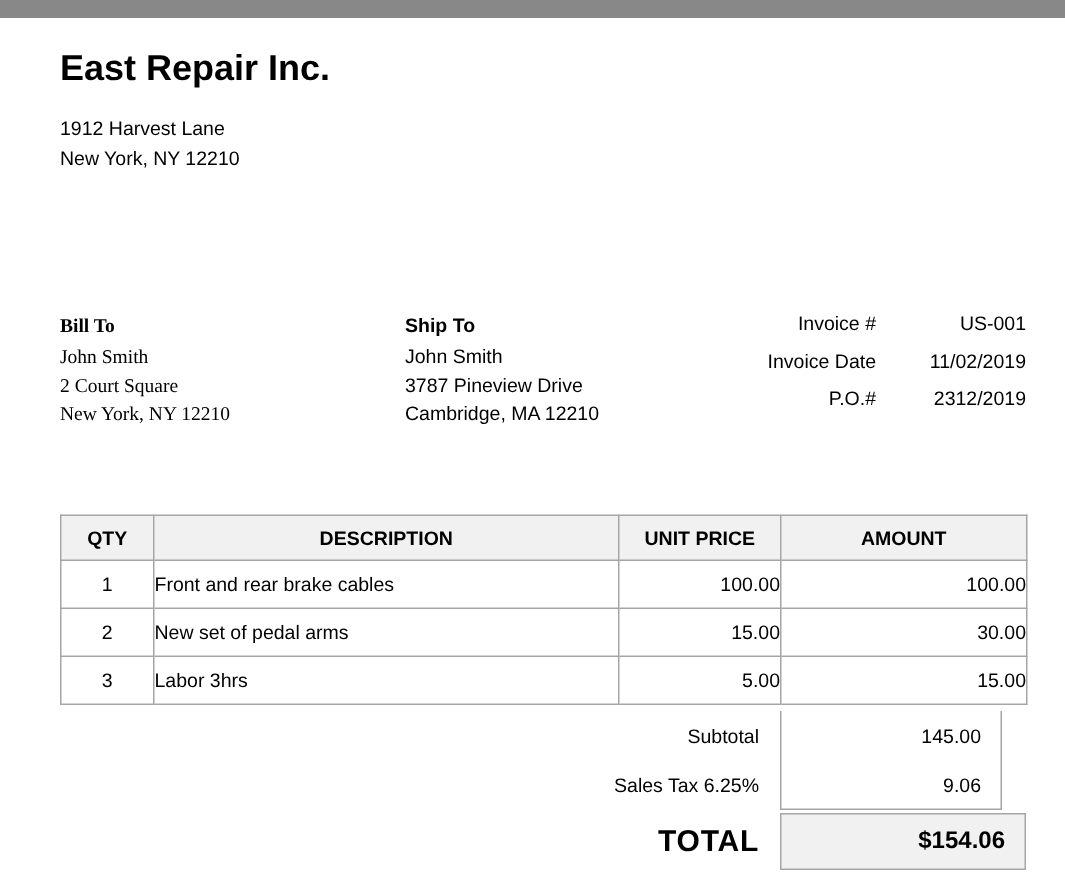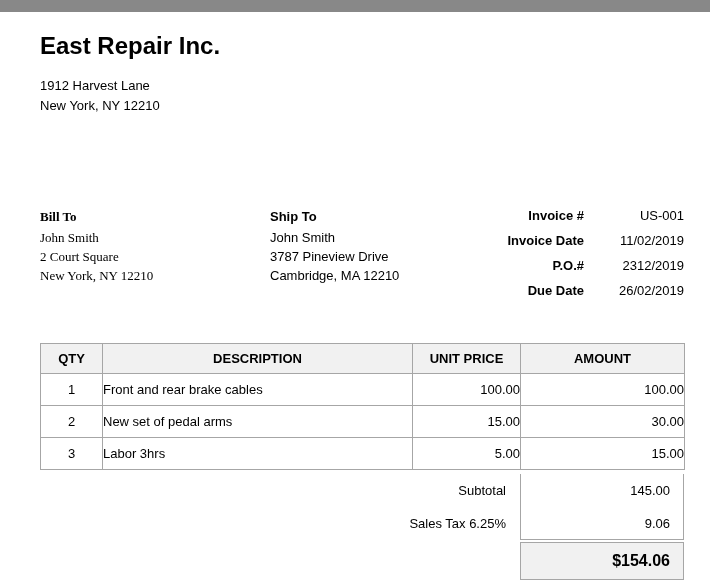--- a/index.html
+++ b/index.html
@@ -37,21 +37,21 @@
   .party.bill{left:40px;font-family:Liberation Serif, serif;}
   .party.ship{left:270px;}
   .party-label{font-weight:bold;margin-bottom:2px;}
   .meta{
     position:absolute;top:191px;right:26px;
   }
   .meta-row{
     display:flex;align-items:center;justify-content:flex-end;
     height:25px;font-size:13px;
   }
-  .meta-label{font-weight:bold;}
+  .meta-label{font-weight:normal;}
   .meta-value{width:100px;text-align:right;}
   table.items{
     position:absolute;left:40px;top:331px;
     width:644px;border-collapse:collapse;table-layout:fixed;
     font-size:13px;
   }
   table.items th{
     height:29px;background:var(--fill);
     border:1px solid var(--border);
     font-weight:bold;text-align:center;padding:0;
@@ -64,21 +64,21 @@
   td.desc{text-align:left;padding-left:11px;}
   td.price,td.amount{text-align:right;padding-right:13px;}
   .tot-label-row{
     position:absolute;left:40px;width:466px;height:33px;
     display:flex;align-items:center;justify-content:flex-end;
     font-size:13px;
   }
   .tot-label-row.subtotal{top:462px;}
   .tot-label-row.tax{top:495px;}
   .amounts-box{
-    position:absolute;left:520px;top:462px;width:164px;height:66px;
+    position:absolute;left:520px;top:462px;width:148px;height:66px;
     box-sizing:border-box;
     border-left:1px solid var(--border);
     border-right:1px solid var(--border);
     border-bottom:1px solid var(--border);
   }
   .amounts-box .tot-amount{
     height:33px;display:flex;align-items:center;justify-content:flex-end;
     padding-right:13px;font-size:13px;box-sizing:border-box;
   }
   .total-label-row{
@@ -126,24 +126,20 @@
       <span class="meta-value">US-001</span>
     </div>
     <div class="meta-row">
       <span class="meta-label">Invoice Date</span>
       <span class="meta-value">11/02/2019</span>
     </div>
     <div class="meta-row">
       <span class="meta-label">P.O.#</span>
       <span class="meta-value">2312/2019</span>
     </div>
-    <div class="meta-row">
-      <span class="meta-label">Due Date</span>
-      <span class="meta-value">26/02/2019</span>
-    </div>
   </div>
 
   <table class="items">
     <colgroup>
       <col style="width:62px">
         <col style="width:310px">
         <col style="width:108px">
         <col style="width:164px">
     </colgroup>
     <thead>
@@ -181,17 +177,18 @@
   </div>
   <div class="tot-label-row tax">
     <span>Sales Tax 6.25%</span>
   </div>
 
   <div class="amounts-box">
     <div class="tot-amount">145.00</div>
     <div class="tot-amount">9.06</div>
   </div>
 
+  <div class="total-label-row">TOTAL</div>
   <div class="total-box">
     <span>$154.06</span>
   </div>
 
 </div>
 
 </body></html>

